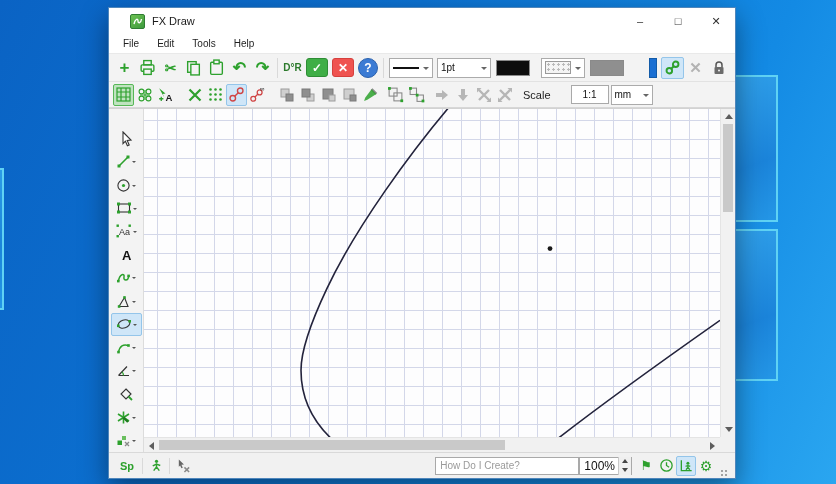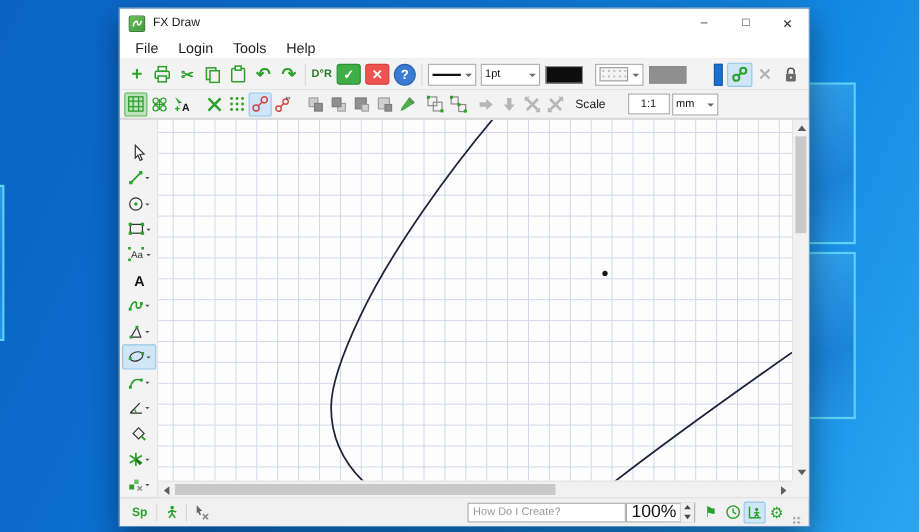--- a/index.html
+++ b/index.html
@@ -12,31 +12,31 @@
     border:2px solid #5fd2f4; }
   .pane-sliver { left:-46px; top:168px; width:50px; height:142px; }
   .pane-top { left:731px; top:75px; width:47px; height:147px; }
   .pane-bottom { left:731px; top:229px; width:47px; height:152px; }
 
   
   .window { position:absolute; left:108px; top:7px; width:628px; height:472px;
     background:#f3f3f3; border:1px solid #4f86bb; box-shadow:0 10px 26px rgba(0,0,0,.42);
     display:flex; flex-direction:column; font-size:11px; color:#222; }
 
-  .titlebar { height:26px; background:#fff; display:flex; align-items:center; padding-left:8px; flex:0 0 auto; }
+  .titlebar { height:26px; background:#fff; display:flex; align-items:center; padding-left:21px; flex:0 0 auto; }
   .app-icon { width:15px; height:15px; border-radius:2px; background:linear-gradient(145deg,#6cc152,#3d9a3d);
     border:1px solid #2f7d32; display:flex; align-items:center; justify-content:center; }
   .title-text { margin-left:7px; font-size:11px; color:#1a1a1a; }
   .win-controls { margin-left:auto; display:flex; height:100%; }
   .win-btn { width:38px; height:100%; display:flex; align-items:center; justify-content:center;
     font-size:11px; color:#333; }
 
   .menubar { height:20px; background:#fff; display:flex; align-items:center; padding-left:5px;
     border-bottom:1px solid #e9e9e9; flex:0 0 auto; }
-  .menu-item { padding:3px 9px; font-size:13px; color:#1f1f1f; }
+  .menu-item { padding:3px 9px; font-size:10px; color:#1f1f1f; }
 
   .tb { background:#f3f3f3; display:flex; align-items:center; padding:0 4px; flex:0 0 auto; }
   .tb1 { height:28px; border-bottom:1px solid #e2e2e2; }
   .tb2 { height:26px; border-bottom:1px solid #d7d7d7; }
   .tbtn { min-width:23px; height:22px; display:flex; align-items:center; justify-content:center;
     color:#2da12d; font-size:14px; }
   .tbtn.sm { min-width:21px; }
   .tbtn.dis { color:#b3b3b3; }
   .tbtn.hl-blue { background:#cfe6f8; border:1px solid #94c5ea; border-radius:2px; }
   .tbtn.hl-green { background:#bfe3bf; border:1px solid #57b857; border-radius:2px; }
@@ -92,21 +92,21 @@
   
   .statusbar { height:26px; background:#f1f1f1; border-top:1px solid #d9d9d9; display:flex;
     align-items:center; padding:0 6px; gap:0; flex:0 0 auto; }
   .sp-btn { color:#2da12d; font-weight:bold; font-size:11px; padding:0 5px; }
   .sbtn { width:20px; height:20px; display:flex; align-items:center; justify-content:center; color:#2da12d; }
   .sbtn.hl-blue { background:#cfe6f8; border:1px solid #94c5ea; border-radius:2px; }
   .spacer { flex:1 1 auto; }
   .search-input { width:144px; height:18px; }
   .search-input::placeholder { color:#9a9a9a; }
   .zoombox { display:flex; align-items:center; height:18px; background:#fff; border:1px solid #a9a9a9; padding-left:4px; }
-  .zoom-text { font-size:16px; color:#111; }
+  .zoom-text { font-size:12px; color:#111; }
   .spinner { display:flex; flex-direction:column; margin-left:3px; border-left:1px solid #c9c9c9; }
   .spin-btn { width:12px; height:9px; display:flex; align-items:center; justify-content:center; background:#efefef; }
   .spin-btn .tri { border-width:3px; }
   .spin-btn .tri-up { border-bottom-width:4px; border-bottom-color:#444; }
   .spin-btn .tri-down { border-top-width:4px; border-top-color:#444; }
   .grip { margin-left:4px; width:9px; height:9px; align-self:flex-end;
     background-image:radial-gradient(#a2a2a2 1px, transparent 1.2px); background-size:4px 4px; }
 </style>
 </head>
 <body>
@@ -127,21 +127,21 @@
       <span class="title-text">FX Draw</span>
       <div class="win-controls">
         <div class="win-btn">–</div>
         <div class="win-btn">□</div>
         <div class="win-btn">✕</div>
       </div>
     </div>
 
     <div class="menubar">
       <span class="menu-item">File</span>
-      <span class="menu-item">Login</span>
+      <span class="menu-item">Edit</span>
       <span class="menu-item">Tools</span>
       <span class="menu-item">Help</span>
     </div>
 
     <div class="tb tb1">
       <div class="tbtn glyph-green" style="font-size:17px;">+</div>
       <div class="tbtn">
         <svg width="17" height="17" viewBox="0 0 16 16" fill="none" stroke="#2da12d" stroke-width="1.3">
             <rect x="4.5" y="1.5" width="7" height="4"></rect>
             <rect x="2" y="5.5" width="12" height="6" rx="1"></rect>

